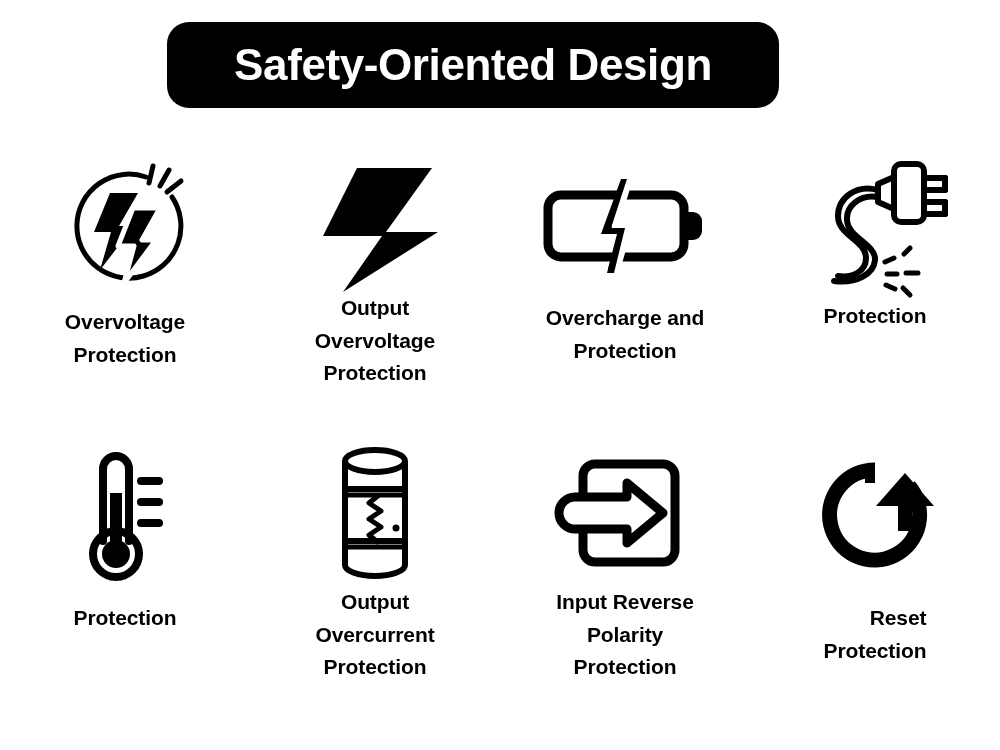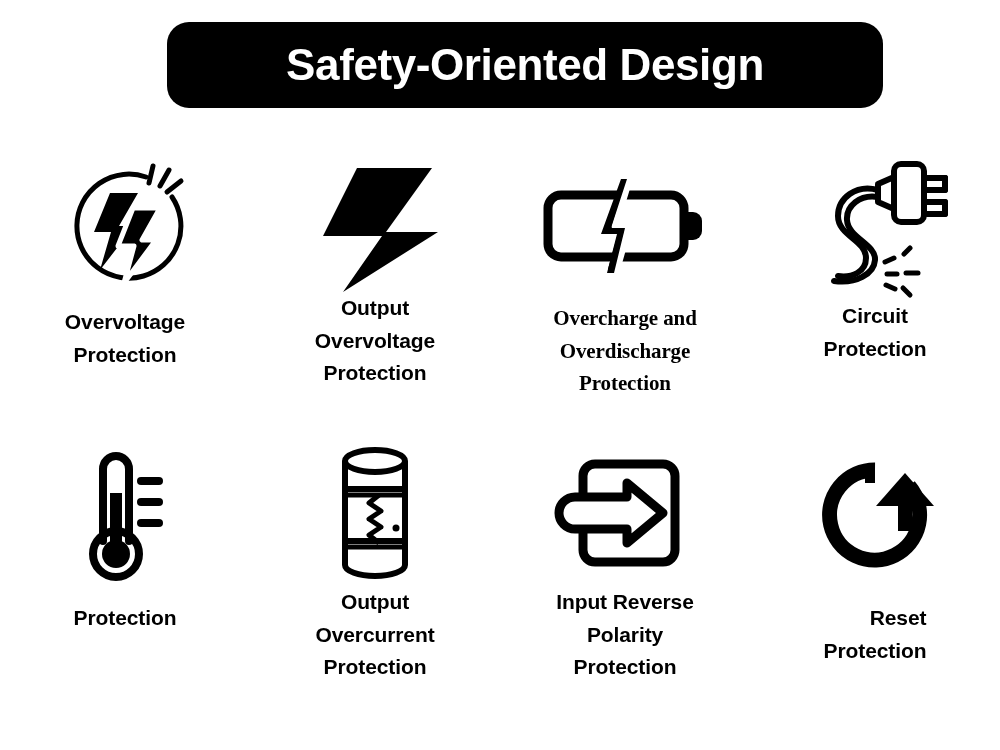--- a/index.html
+++ b/index.html
@@ -18,21 +18,21 @@
     width: 1000px;
     height: 750px;
     background: #ffffff;
   }
 
   
   .title-banner {
     position: absolute;
     left: 167px;
     top: 22px;
-    width: 716px;
+    width: 612px;
     height: 86px;
     background: #000000;
     border-radius: 22px;
     display: flex;
     align-items: center;
     justify-content: center;
   }
   .title-text {
     color: #ffffff;
     font-size: 44px;
@@ -76,21 +76,21 @@
     font-weight: bold;
     line-height: 1.55;
     color: #000000;
     max-width: 215px;
     letter-spacing: -0.1px;
   }
 
   
   .cell.r1 .icon-wrap { align-items: center; }
   .cell.c2.r1 .cell-label { margin-top: -8px; }
-  .cell.c3.r1 .cell-label { margin-top: 2px; font-family: Liberation Serif, serif; }
+  .cell.c3.r1 .cell-label { margin-top: 2px; }
   .cell.c4.r1 .cell-label { margin-top: 0px; }
   .cell.c2.r2 .cell-label { margin-top: -4px; }
   .cell.c3.r2 .cell-label { margin-top: -4px; text-align: center; }
   .cell.c1.r2 .cell-label { margin-top: 12px; }
   .cell.c4.r2 .cell-label { margin-top: 12px; text-align: right; }
 </style>
 </head>
 <body>
 
 <div id="page">
@@ -136,21 +136,20 @@
         <svg width="190" height="150" viewBox="0 0 190 150" fill="none">
           <rect x="18" y="45" width="136" height="62" rx="13" stroke="#000" stroke-width="9" fill="none"></rect>
           <path d="M154 62 h9 a9 9 0 0 1 9 9 v10 a9 9 0 0 1 -9 9 h-9 z" fill="#000"></path>
           <path d="M97 33 L82 77 L95 77 L85 119 L78 119 L88 83 L74 83 L92 33 Z" fill="#000"></path>
           <path d="M99 30 L85 76 L99 76 L86 122" stroke="#fff" stroke-width="7" fill="none" stroke-linejoin="round"></path>
           <path d="M97 29 L81 78 L95 78 L84 123 L77 123 L87 84 L71 84 L91 29 Z" fill="#000"></path>
         </svg>
       </div>
       <div class="cell-label">
         <div>Overcharge and</div>
-        <div>Overdischarge</div>
         <div>Protection</div>
       </div>
     </div>
 
     <div class="cell c4 r1">
       <div class="icon-wrap">
         <svg width="170" height="150" viewBox="0 0 170 150" fill="none">
           <rect x="104" y="14" width="30" height="58" rx="7" stroke="#000" stroke-width="6" fill="none"></rect>
           <path d="M104 27 L88 34 L88 52 L104 59 Z" stroke="#000" stroke-width="6" stroke-linejoin="round" fill="none"></path>
           <path d="M137 28 h18 a6 6 0 0 1 0 0" stroke="#000" stroke-width="6" stroke-linecap="round"></path>
@@ -164,21 +163,20 @@
           <path d="M88 47 C70 44 56 56 57 70 C58 88 86 94 85 110 C84 124 66 134 44 131" stroke="#000" stroke-width="6" stroke-linecap="round" fill="none"></path>
           <path d="M95 112 L104 108" stroke="#000" stroke-width="5" stroke-linecap="round"></path>
           <path d="M97 124 L107 124" stroke="#000" stroke-width="5" stroke-linecap="round"></path>
           <path d="M96 135 L105 139" stroke="#000" stroke-width="5" stroke-linecap="round"></path>
           <path d="M114 104 L120 98" stroke="#000" stroke-width="5" stroke-linecap="round"></path>
           <path d="M116 123 L128 123" stroke="#000" stroke-width="5" stroke-linecap="round"></path>
           <path d="M113 138 L120 145" stroke="#000" stroke-width="5" stroke-linecap="round"></path>
         </svg>
       </div>
       <div class="cell-label">
-        <div>Circuit</div>
         <div>Protection</div>
       </div>
     </div>
 
     <div class="cell c1 r2">
       <div class="icon-wrap">
         <svg width="120" height="140" viewBox="0 0 120 140" fill="none">
           <path d="M38 96 L38 24 a13 13 0 0 1 26 0 L64 96" stroke="#000" stroke-width="8" fill="none" stroke-linecap="round"></path>
           <circle cx="51" cy="109" r="23" stroke="#000" stroke-width="8" fill="none"></circle>
           <circle cx="51" cy="109" r="14" fill="#000"></circle>

